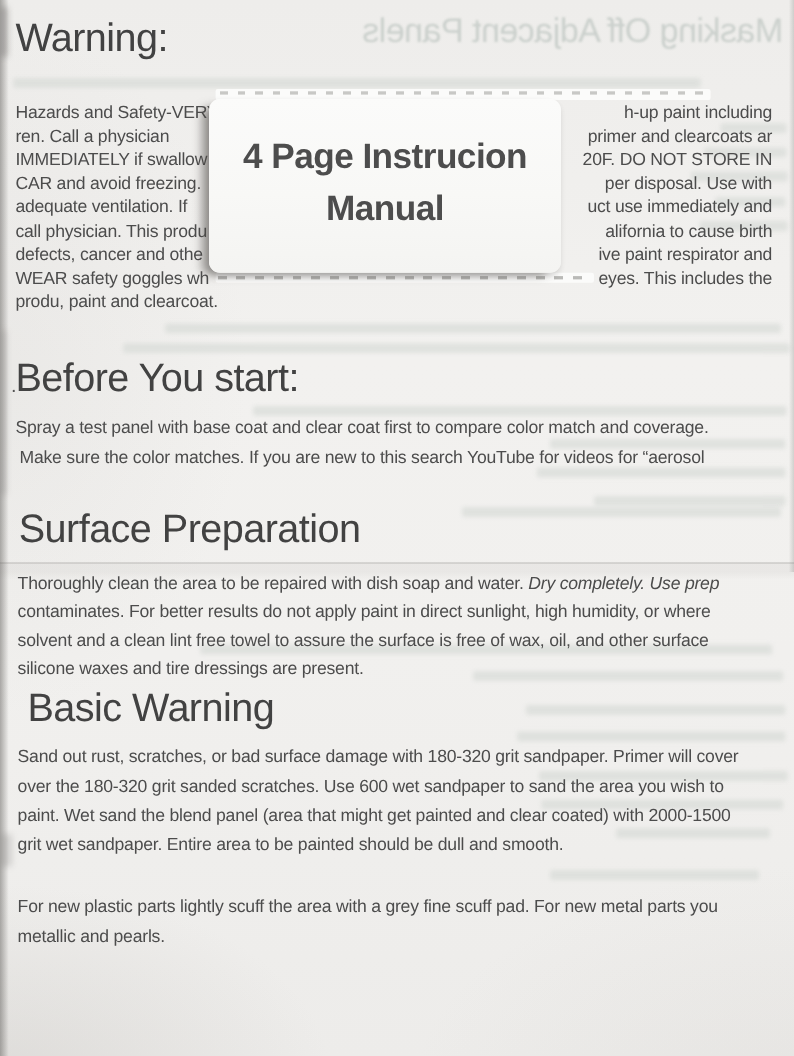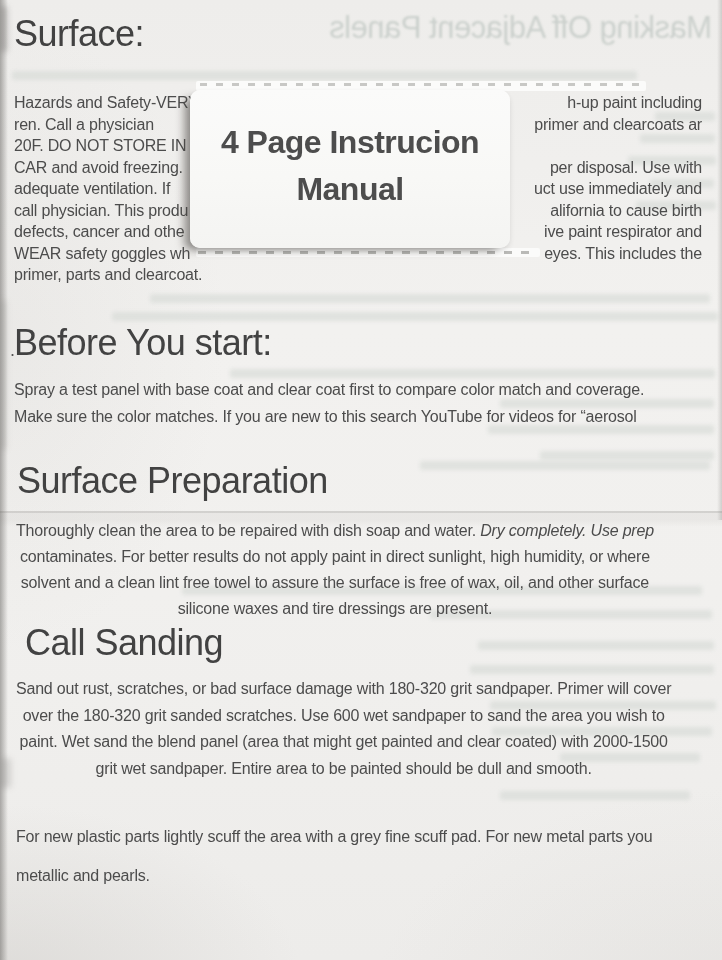--- a/index.html
+++ b/index.html
@@ -34,24 +34,24 @@
   #h-before{left:14px;top:322px;}
   #h-surface{left:17px;top:460px;}
   #h-basic{left:25px;top:622px;}
 
   
   .para{position:absolute;z-index:2;font-size:16px;letter-spacing:-.2px;color:#4c4c4c;}
   .para .tline{white-space:nowrap;}
   #warning-para{left:14px;top:92px;width:688px;}
   #warning-para .wrow{display:flex;justify-content:space-between;height:21.5px;line-height:21.5px;white-space:nowrap;}
   #warning-para .last-line{height:21.5px;line-height:21.5px;}
-  #spray-para{left:14px;top:376px;}   #spray-para .tline{height:27px;line-height:27px;}
-  #surface-para{left:16px;top:518px;} #surface-para .tline{height:26px;line-height:26px;text-align:center;}
-  #sand-para{left:16px;top:676px;}    #sand-para .tline{height:26.5px;line-height:26.5px;text-align:center;}
-  #fornew-para{left:16px;top:812px;}  #fornew-para .tline{height:26.5px;line-height:26.5px;margin-top:12px;}
+  #spray-para{left:14px;top:376px;}   #spray-para .tline{height:27px;line-height:27px;text-align:center;}
+  #surface-para{left:16px;top:518px;} #surface-para .tline{height:26px;line-height:26px;}
+  #sand-para{left:16px;top:676px;}    #sand-para .tline{height:26.5px;line-height:26.5px;}
+  #fornew-para{left:16px;top:812px;}  #fornew-para .tline{height:26.5px;line-height:26.5px;}
   .ital{font-style:italic;}
   .stray{position:absolute;left:10px;top:340px;font-size:18px;color:#555;z-index:2;}
 
   
   .crease{position:absolute;left:0;top:511px;width:722px;height:16px;z-index:1;
     background:linear-gradient(180deg,rgba(168,166,163,.42) 0 2px,rgba(213,211,208,.30) 2px 9px,rgba(255,255,255,0) 100%);}
 
   
   .backing{position:absolute;background:#fbfbfa;z-index:3;border-radius:2px;}
   .perf{position:absolute;height:3px;z-index:4;opacity:.85;
@@ -93,32 +93,33 @@
         <div class="ghost-bar" style="left: 470px; top: 665px; width: 244px; height: 9px;"></div>
         <div class="ghost-bar" style="left: 490px; top: 701px; width: 226px; height: 9px;"></div>
         <div class="ghost-bar" style="left: 492px; top: 727px; width: 220px; height: 9px;"></div>
         <div class="ghost-bar" style="left: 560px; top: 753px; width: 140px; height: 9px;"></div>
         <div class="ghost-bar" style="left: 500px; top: 791px; width: 190px; height: 9px;"></div>
       </div>
   </div>
 
   <div class="crease"></div>
 
-  <div class="h" id="h-warning">Surface:</div>
+  <div class="h" id="h-warning">Warning:</div>
   <div class="para" id="warning-para">
     <div id="warning-rows">
         <div class="wrow">
           <span>Hazards and Safety-VERY</span>
           <span>h-up paint including</span>
         </div>
         <div class="wrow">
           <span>ren. Call a physician</span>
           <span>primer and clearcoats ar</span>
         </div>
         <div class="wrow">
+          <span>IMMEDIATELY if swallow</span>
           <span>20F. DO NOT STORE IN</span>
         </div>
         <div class="wrow">
           <span>CAR and avoid freezing.</span>
           <span>per disposal. Use with</span>
         </div>
         <div class="wrow">
           <span>adequate ventilation. If</span>
           <span>uct use immediately and</span>
         </div>
@@ -128,21 +129,21 @@
         </div>
         <div class="wrow">
           <span>defects, cancer and othe</span>
           <span>ive paint respirator and</span>
         </div>
         <div class="wrow">
           <span>WEAR safety goggles wh</span>
           <span>eyes. This includes the</span>
         </div>
       </div>
-    <div class="last-line">primer, parts and clearcoat.</div>
+    <div class="last-line">produ, paint and clearcoat.</div>
   </div>
 
   <div class="backing" style="left:196px;top:81px;width:450px;height:10px;"></div>
   <div class="perf" style="left:200px;top:83px;width:442px;"></div>
   <div class="label">
     <div class="lline">4 Page Instrucion</div>
     <div class="lline">Manual</div>
   </div>
   <div class="backing" style="left:196px;top:248px;width:344px;height:9px;"></div>
   <div class="perf" id="perf-bottom-dash" style="left:198px;top:251px;width:340px;"></div>
@@ -155,21 +156,21 @@
     </div>
 
   <div class="h" id="h-surface">Surface Preparation</div>
   <div class="para" id="surface-para">
       <div class="tline"><span>Thoroughly clean the area to be repaired with dish soap and water.  </span><span class="ital">Dry completely. Use prep</span></div>
       <div class="tline"><span>contaminates. For better results do not apply paint in direct sunlight, high humidity, or where</span><span class="ital"></span></div>
       <div class="tline"><span>solvent and a clean lint free towel to assure the surface is free of wax, oil, and other surface</span><span class="ital"></span></div>
       <div class="tline"><span>silicone waxes and tire dressings are present.</span><span class="ital"></span></div>
     </div>
 
-  <div class="h" id="h-basic">Call Sanding</div>
+  <div class="h" id="h-basic">Basic Warning</div>
   <div class="para" id="sand-para">
       <div class="tline">Sand out rust, scratches, or bad surface damage with 180-320 grit sandpaper. Primer will cover</div>
       <div class="tline">over the 180-320 grit sanded scratches. Use 600 wet sandpaper to sand the area you wish to</div>
       <div class="tline">paint. Wet sand the blend panel (area that might get painted and clear coated) with 2000-1500</div>
       <div class="tline">grit wet sandpaper. Entire area to be painted should be dull and smooth.</div>
     </div>
   <div class="para" id="fornew-para">
       <div class="tline">For new plastic parts lightly scuff the area with a grey fine scuff pad. For new metal parts you</div>
       <div class="tline">metallic and pearls.</div>
     </div>

